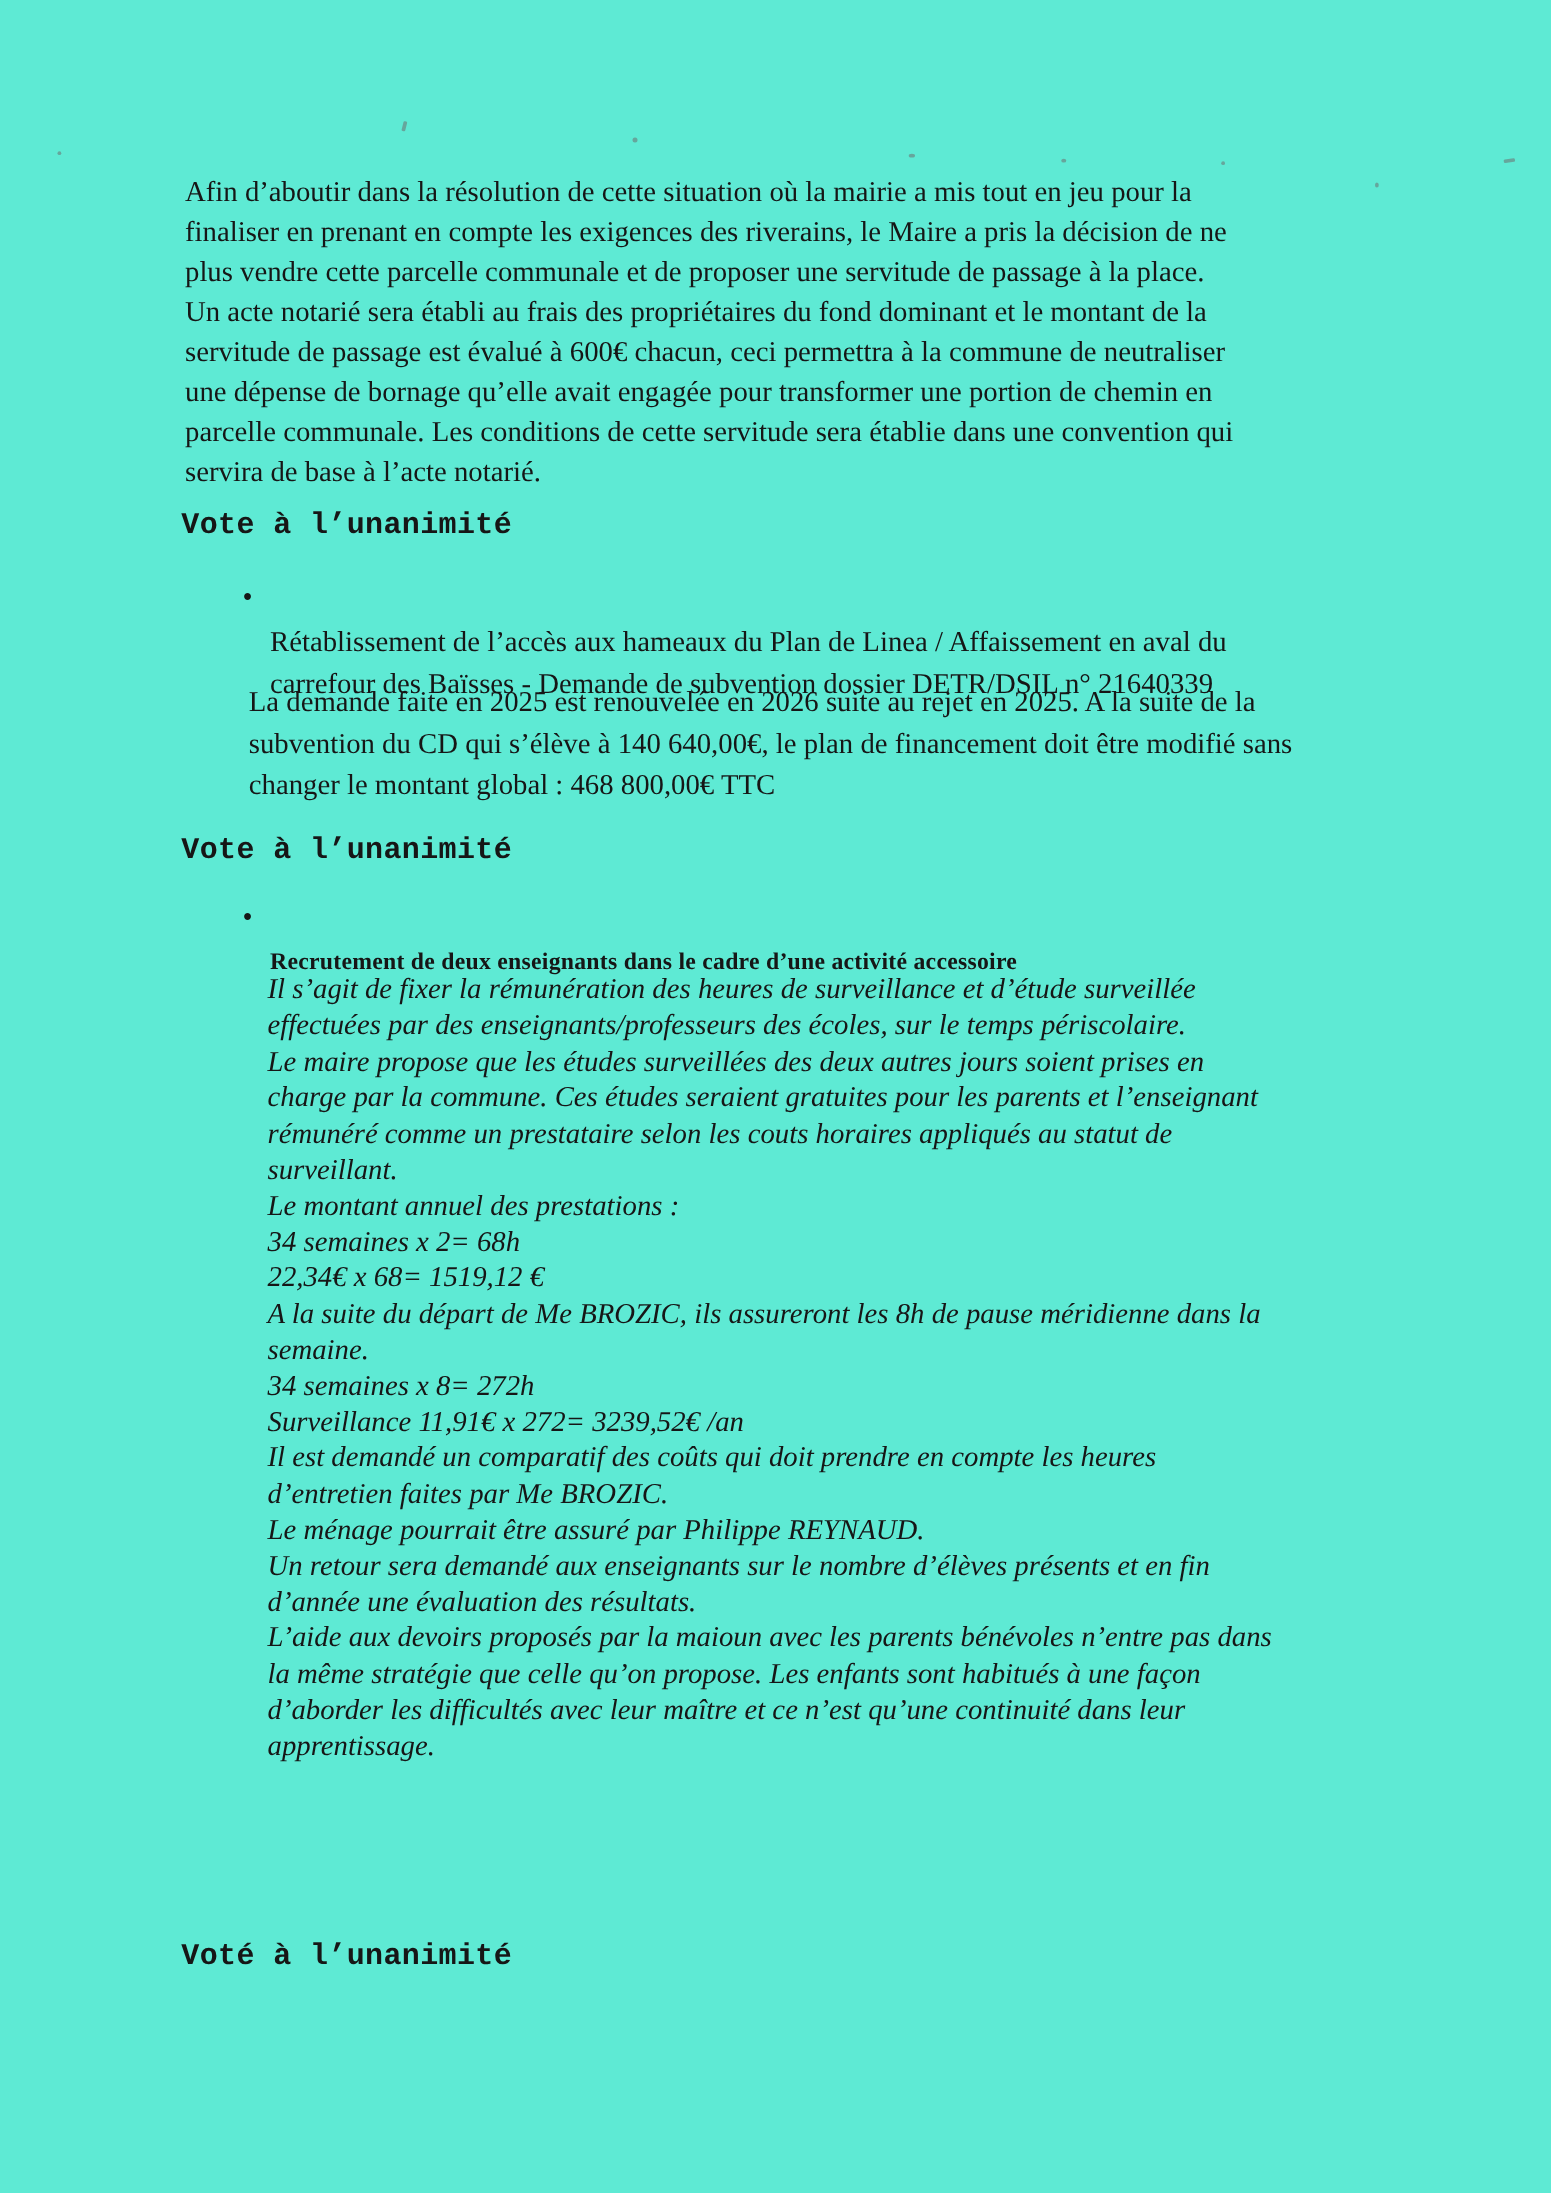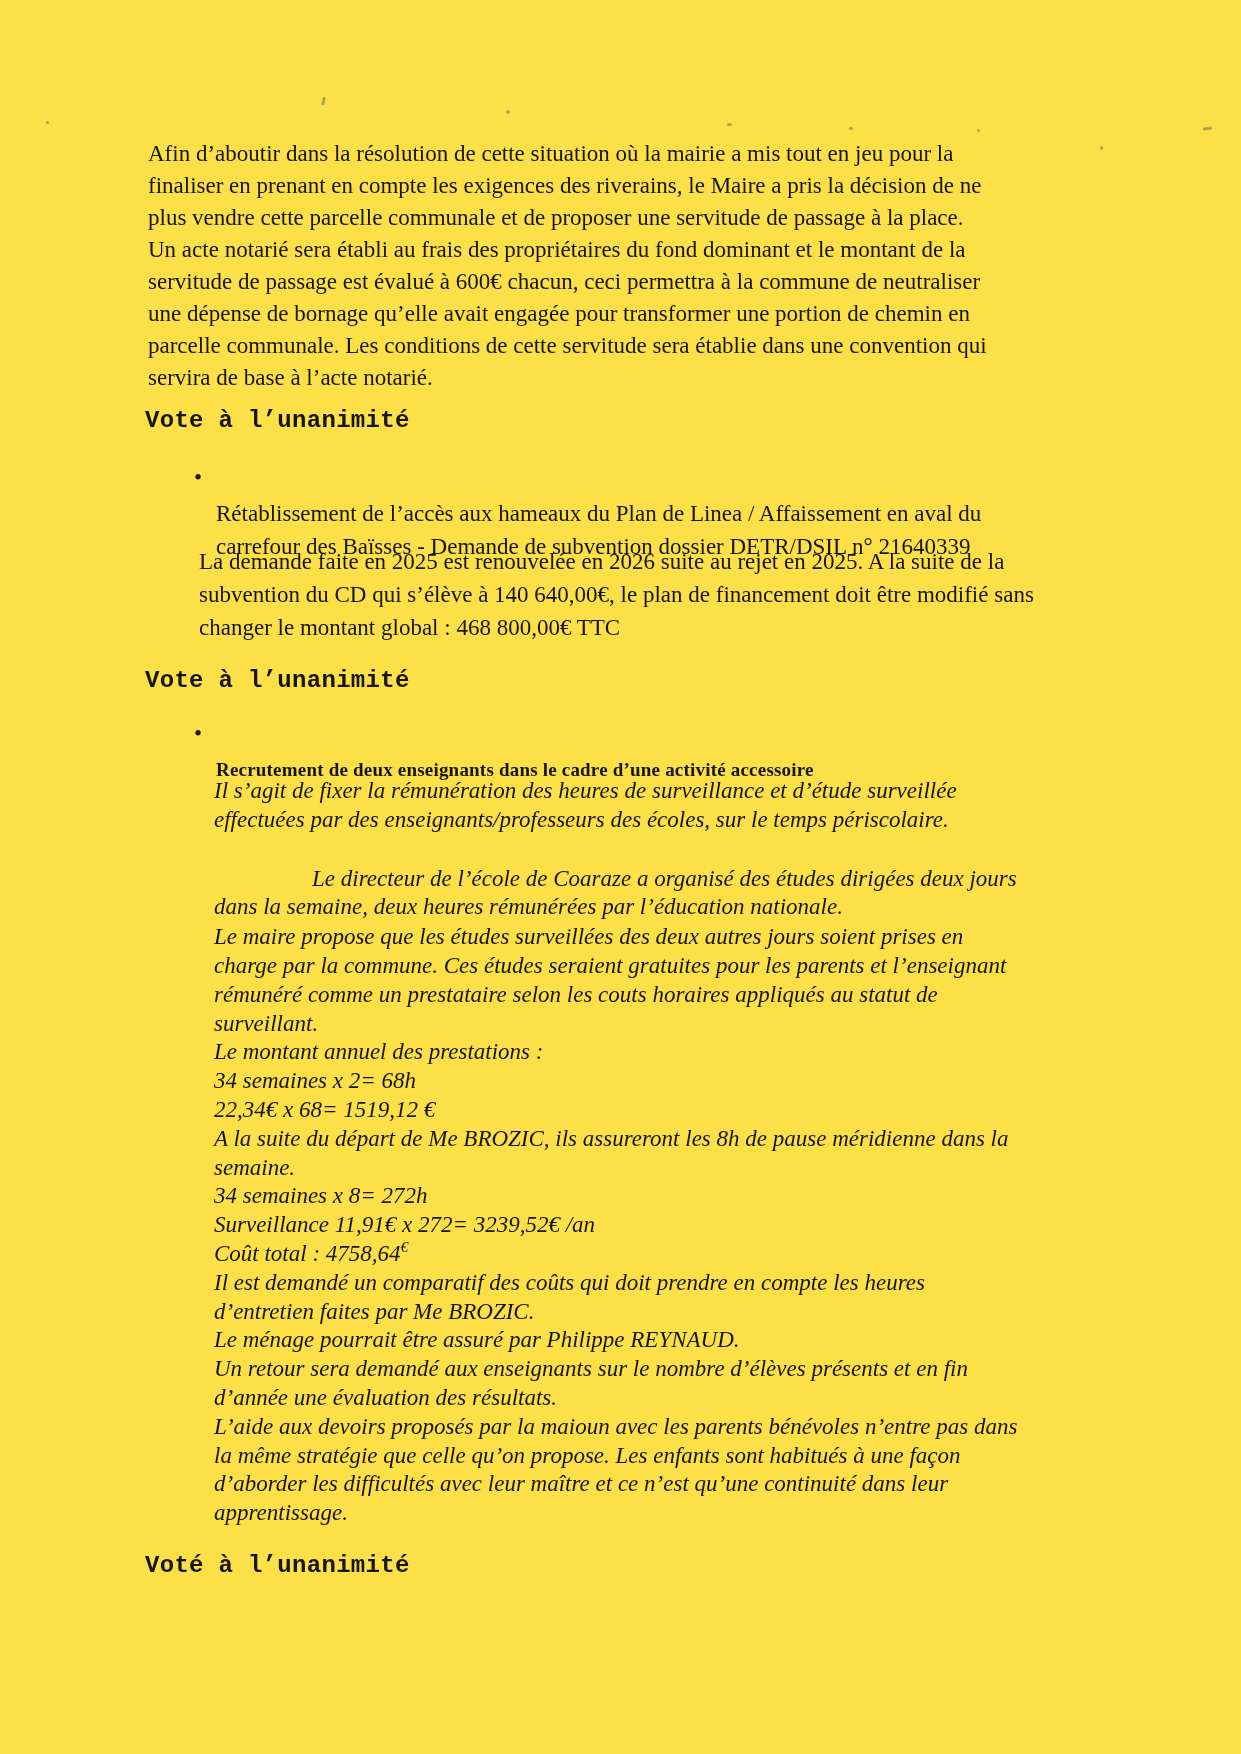--- a/index.html
+++ b/index.html
@@ -1,20 +1,20 @@
 <!DOCTYPE html>
 <html><head>
 <meta charset="utf-8">
 <style>
   html,body { margin:0; padding:0; background:#ffffff; }
   .page {
     position:relative;
     width:1241px;
     height:1754px;
-    background:#fde047;
+    background:#5eead4;
     font-family:"Liberation Serif", serif;
     color:#161616;
     overflow:hidden;
   }
   .abs { position:absolute; }
   .page p { margin:0; white-space:pre; }
   .body-text { font-size:23px; line-height:32px; white-space:pre; }
   .std { font-size:23px; line-height:33px; white-space:pre; }
   .vote-heading { font-weight:bold; font-size:24px; line-height:33px; white-space:pre; letter-spacing:0.3px;font-family:Liberation Mono, monospace; }
   .bullet-row { display:flex; align-items:flex-start; }
@@ -66,34 +66,31 @@
   <p class="abs vote-heading" style="left:145px; top:664px;">Vote à l’unanimité</p>
 
   <div class="abs bullet-row" style="left:194px; top:717px;">
     <span class="bullet-dot">•</span>
     <span class="bullet-text bold">Recrutement de deux enseignants dans le cadre d’une activité accessoire</span>
   </div>
 
   <div class="abs" style="left:214px; top:777px; width:1000px;font-style:italic;">
     <p class="detail">Il s’agit de fixer la rémunération des heures de surveillance et d’étude surveillée
 effectuées par des enseignants/professeurs des écoles, sur le temps périscolaire.</p>
-    <p class="detail indent-first" style="margin-top:30px;">Le directeur de l’école de Coaraze a organisé des études dirigées deux jours
-dans la semaine, deux heures rémunérées par l’éducation nationale.</p>
     <p class="detail" style="margin-top:1px;">Le maire propose que les études surveillées des deux autres jours soient prises en
 charge par la commune. Ces études seraient gratuites pour les parents et l’enseignant
 rémunéré comme un prestataire selon les couts horaires appliqués au statut de
 surveillant.
 Le montant annuel des prestations :
 34 semaines x 2= 68h
 22,34€ x 68= 1519,12 €
 A la suite du départ de Me BROZIC, ils assureront les 8h de pause méridienne dans la
 semaine.
 34 semaines x 8= 272h
 Surveillance 11,91€ x 272= 3239,52€ /an</p>
-    <p class="cost-line"><span>Coût total : 4758,64</span><sup class="euro-sup">€</sup></p>
     <p class="detail">Il est demandé un comparatif des coûts qui doit prendre en compte les heures
 d’entretien faites par Me BROZIC.
 Le ménage pourrait être assuré par Philippe REYNAUD.
 Un retour sera demandé aux enseignants sur le nombre d’élèves présents et en fin
 d’année une évaluation des résultats.
 L’aide aux devoirs proposés par la maioun avec les parents bénévoles n’entre pas dans
 la même stratégie que celle qu’on propose. Les enfants sont habitués à une façon
 d’aborder les difficultés avec leur maître et ce n’est qu’une continuité dans leur
 apprentissage.</p>
   </div>

